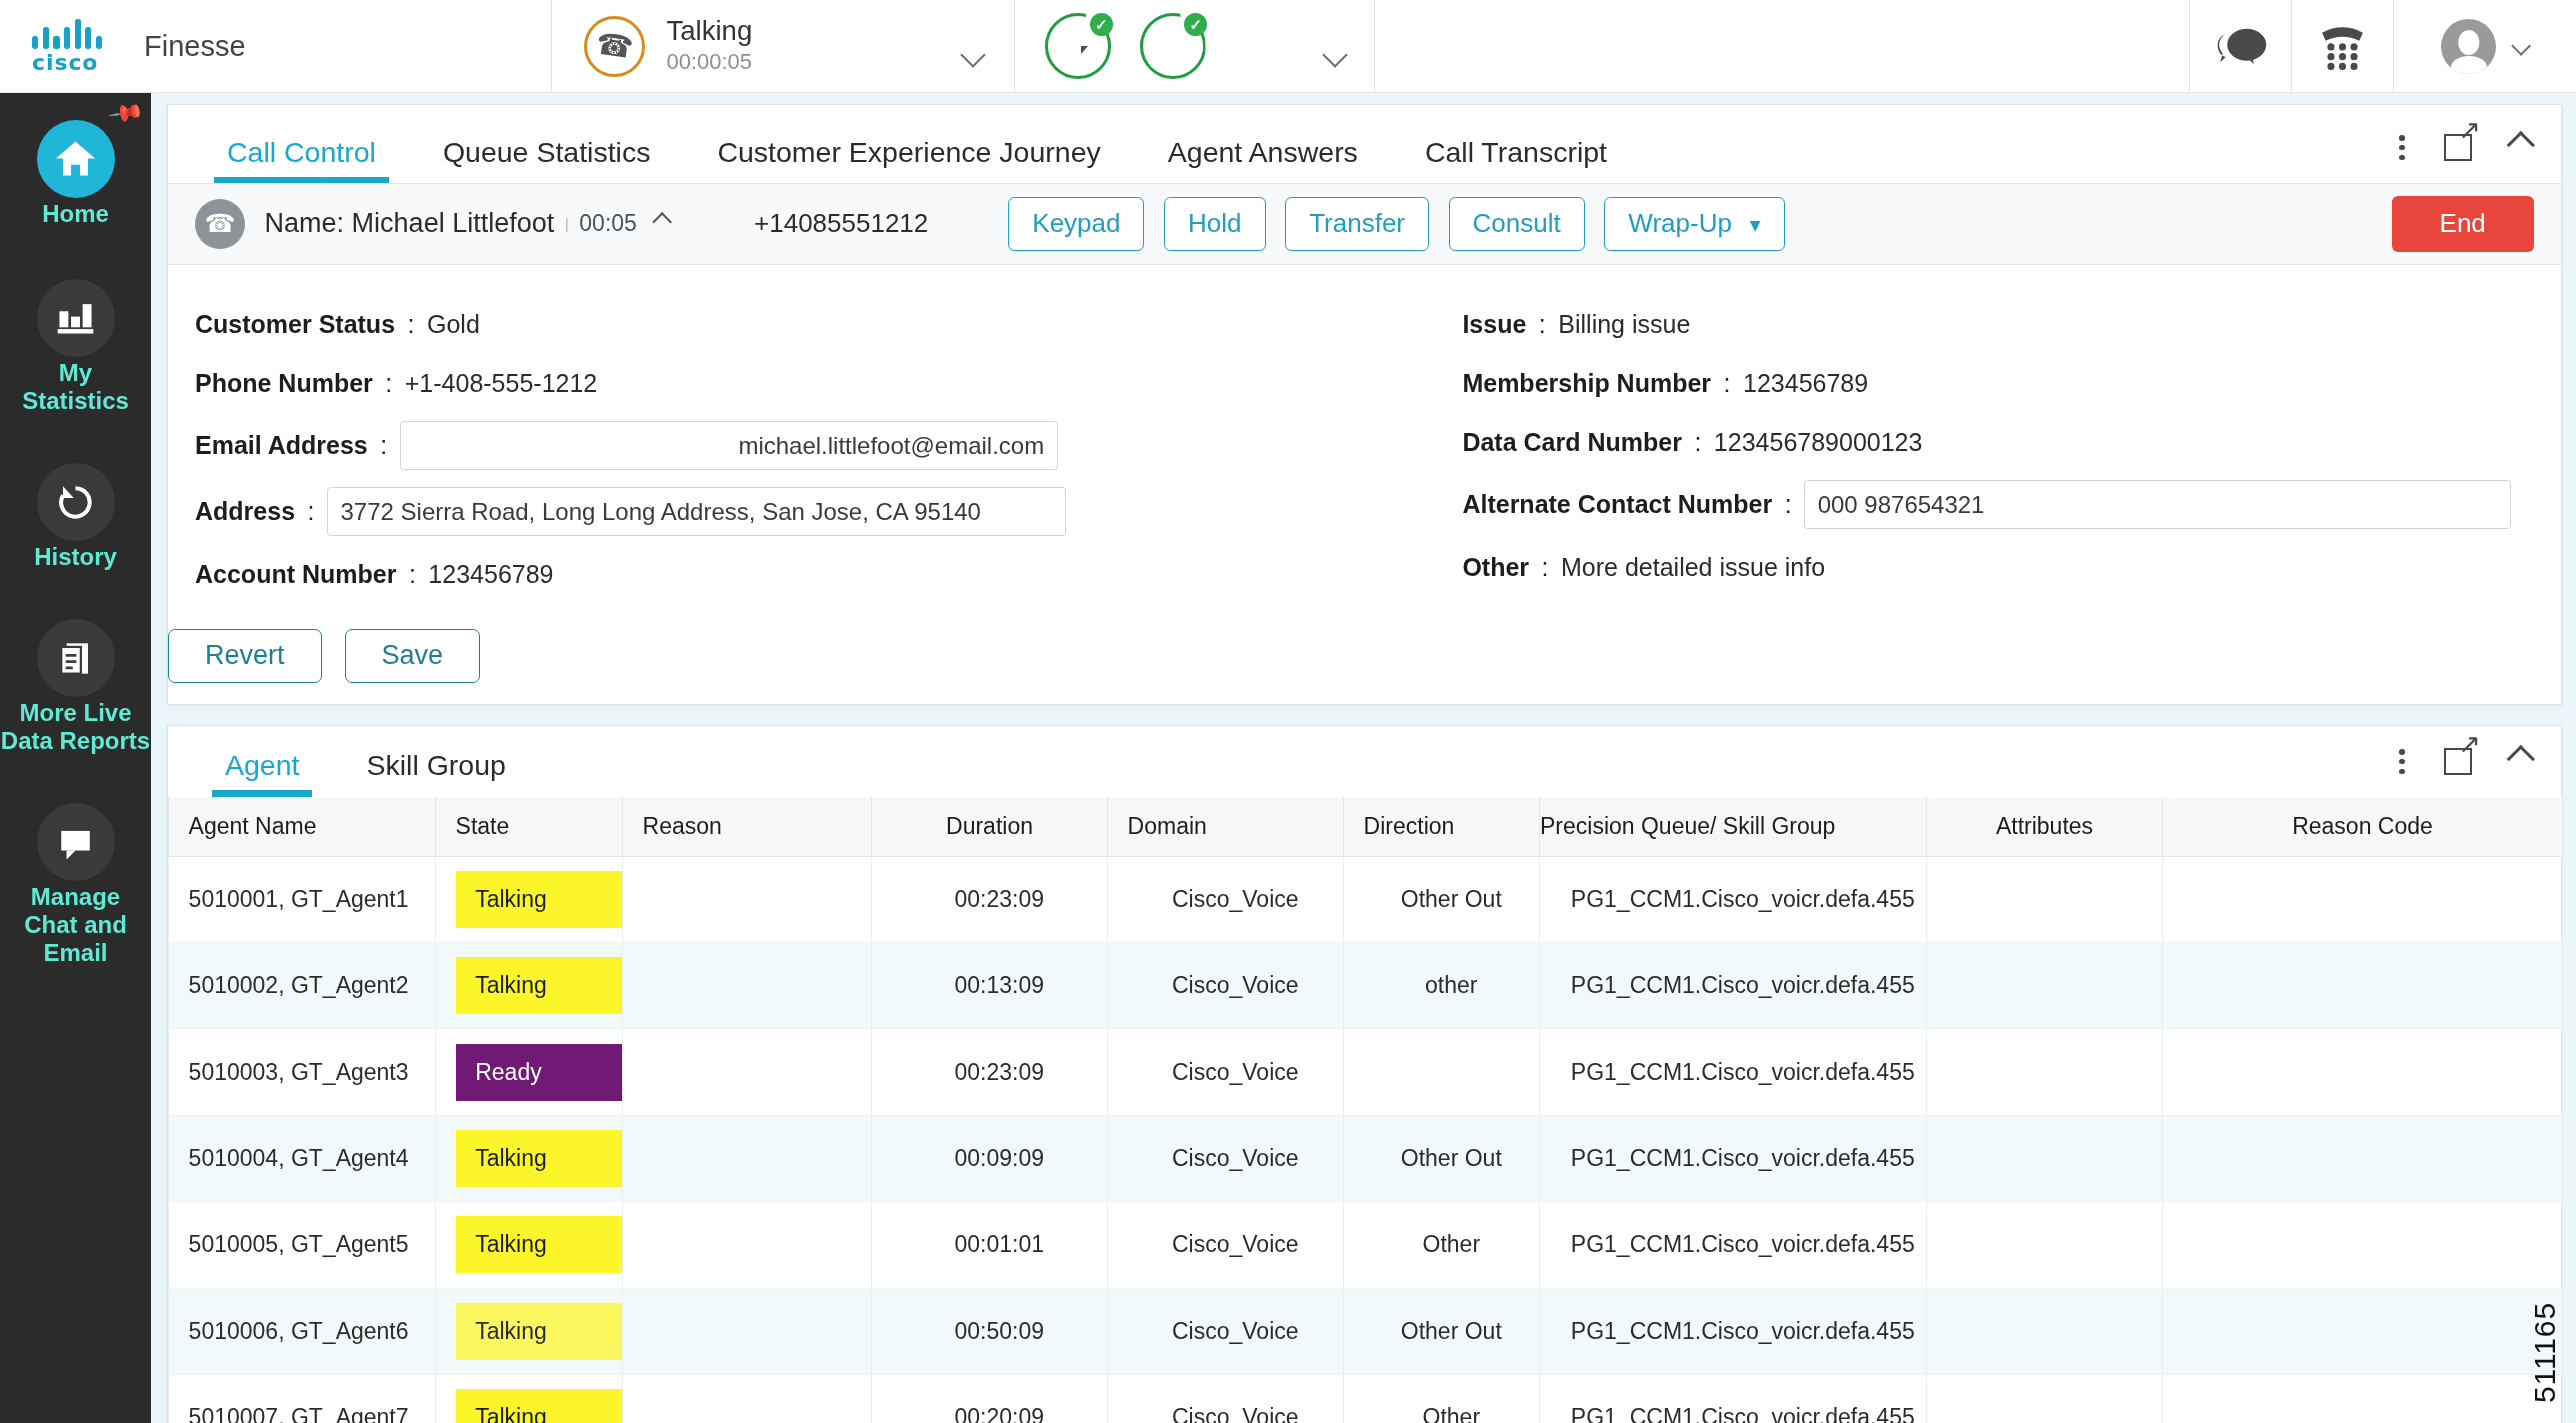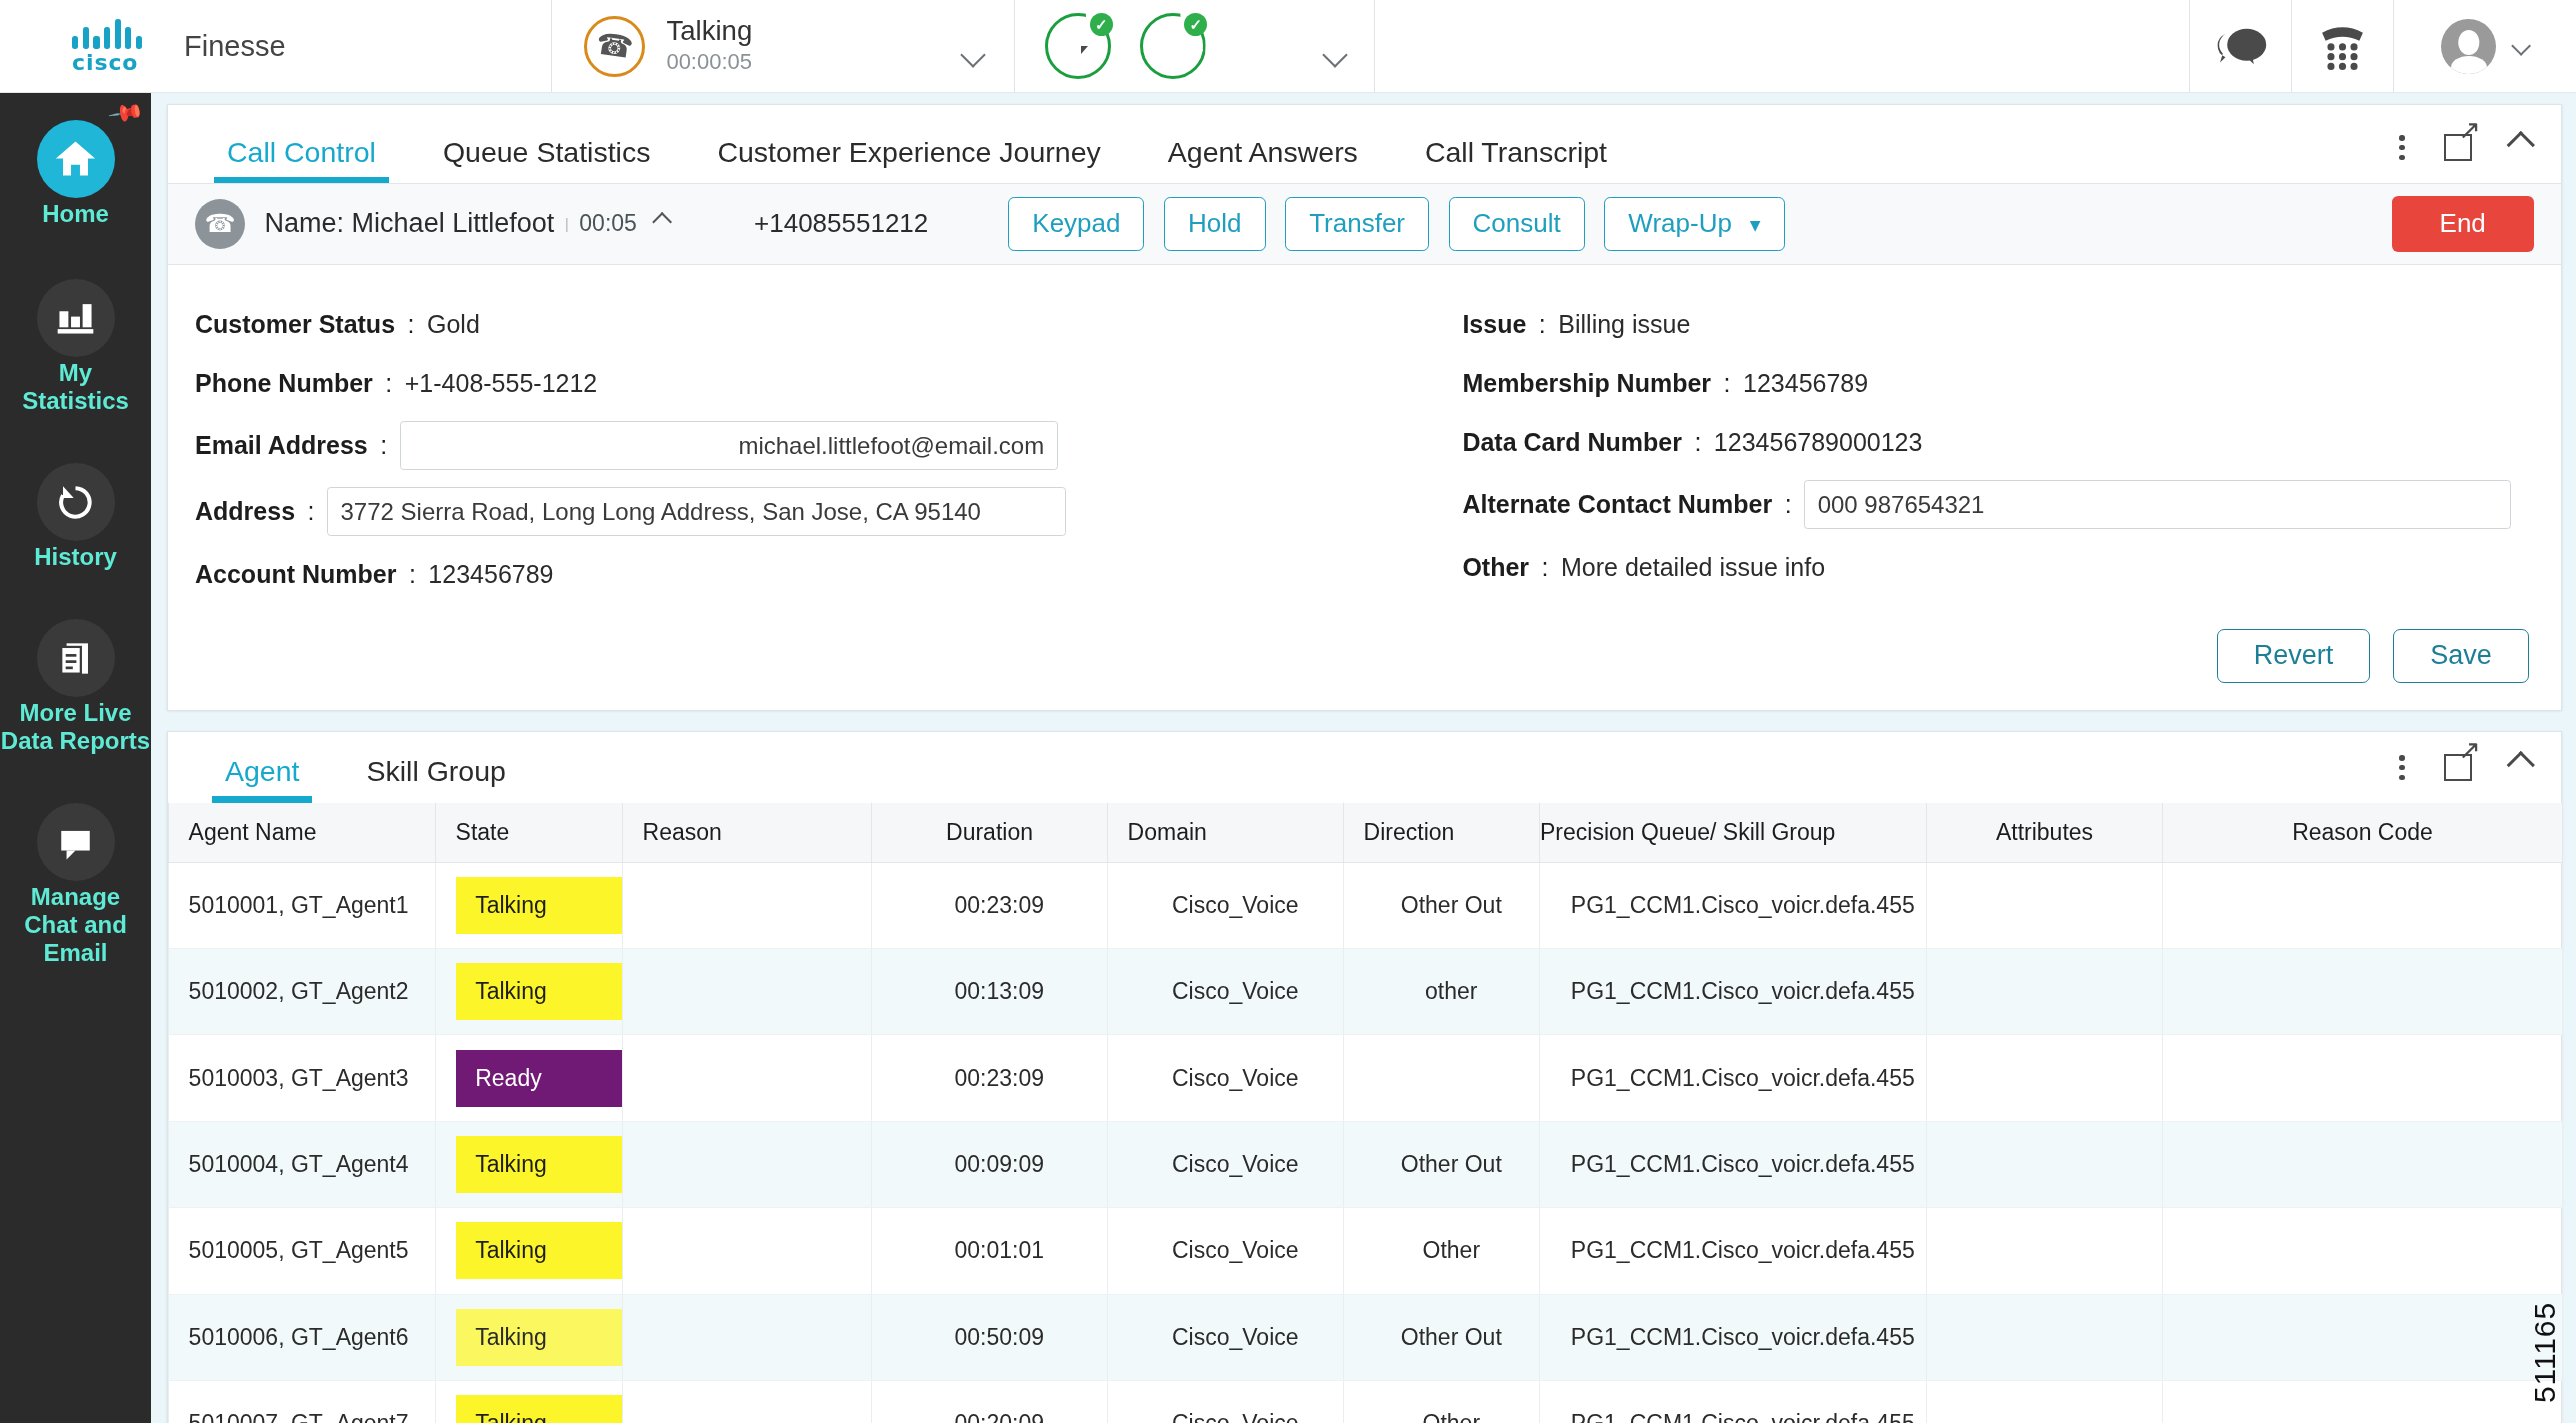--- a/index.html
+++ b/index.html
@@ -12,21 +12,21 @@
   #app { position: relative; width: 2576px; height: 1424px; background:#eef7fa; }
 
   
   .topbar {
     position:absolute; left:0; top:0; width:2576px; height:93px;
     background:#ffffff; display:flex; align-items:stretch;
     border-bottom:0.9px solid #e3e8ea;
   }
   .brand { width:552px; display:flex; align-items:center; padding-left:32px; gap:27px;
            border-right:0.9px solid #e0e4e6; }
-  .cisco-logo { width:85px; height:55px; position:relative;margin-left:40px; }
+  .cisco-logo { width:85px; height:55px; position:relative; }
   .cisco-bars { position:relative; height:30px; width:82px; }
   .cisco-bars i { position:absolute; bottom:0; width:6.2px; background:#17A2C6; border-radius:2.7px; display:block; }
   .cisco-word { font-family:"DejaVu Sans", sans-serif; font-weight:700; letter-spacing:0.9px;
                 color:#17A2C6; font-size:22px; line-height:1; margin-top:3.6px; }
   .brand-name { font-size:29px; color:#444; font-weight:400; }
 
   .state-box { width:463px; display:flex; align-items:center; gap:21.4px; padding-left:32px;
                border-right:0.9px solid #e0e4e6; position:relative; }
   .state-ring { width:61px; height:61px; border-radius:50%; border:3.6px solid #D98A1A;
                 display:flex; align-items:center; justify-content:center; }
@@ -117,21 +117,21 @@
   .cform { display:flex; padding:30px 27px 9px 27px; }
   .col { width:50%; }
   .col.right { padding-left:98px; }
   .frow { display:flex; align-items:center; height:59px; }
   .flabel { font-size:25px; color:#1d1d1d; font-weight:700; white-space:nowrap; }
   .fcolon { font-size:25px; color:#1d1d1d; margin:0 12.5px; }
   .fvalue { font-size:25px; color:#2b2b2b; }
   .finput { border:0.9px solid #cfd5d8; border-radius:3.6px; font-size:24px; color:#3a3a3a;
             padding:9.8px 12.5px; background:#fff; font-family:"Liberation Sans", sans-serif; outline:none; }
 
-  .form-actions { display:flex; justify-content:flex-end; gap:23px; padding:16px 32px 27px 0; }
+  .form-actions { display:flex; gap:23px; padding:16px 32px 21px 0; }
   .btn-sec { border:1.8px solid #1D7F96; color:#1D7F96; background:#fff; border-radius:7.1px;
              font-size:27px; padding:10.7px 36px; cursor:pointer; font-family:"Liberation Sans", sans-serif; }
 
   
   .panel2 { margin-top:19.6px; }
   .tabstrip2 { height:71px; display:flex; align-items:flex-end; padding-left:30px; position:relative; }
 
   table.agents { width:100%; border-collapse:collapse; table-layout:fixed; }
   table.agents th { background:#f5f7f8; font-size:23px; font-weight:400; color:#1d1d1d;
                     text-align:left; padding:16px 0 16px 19.6px; border:0.9px solid #e2e7e9; border-top:none; }

